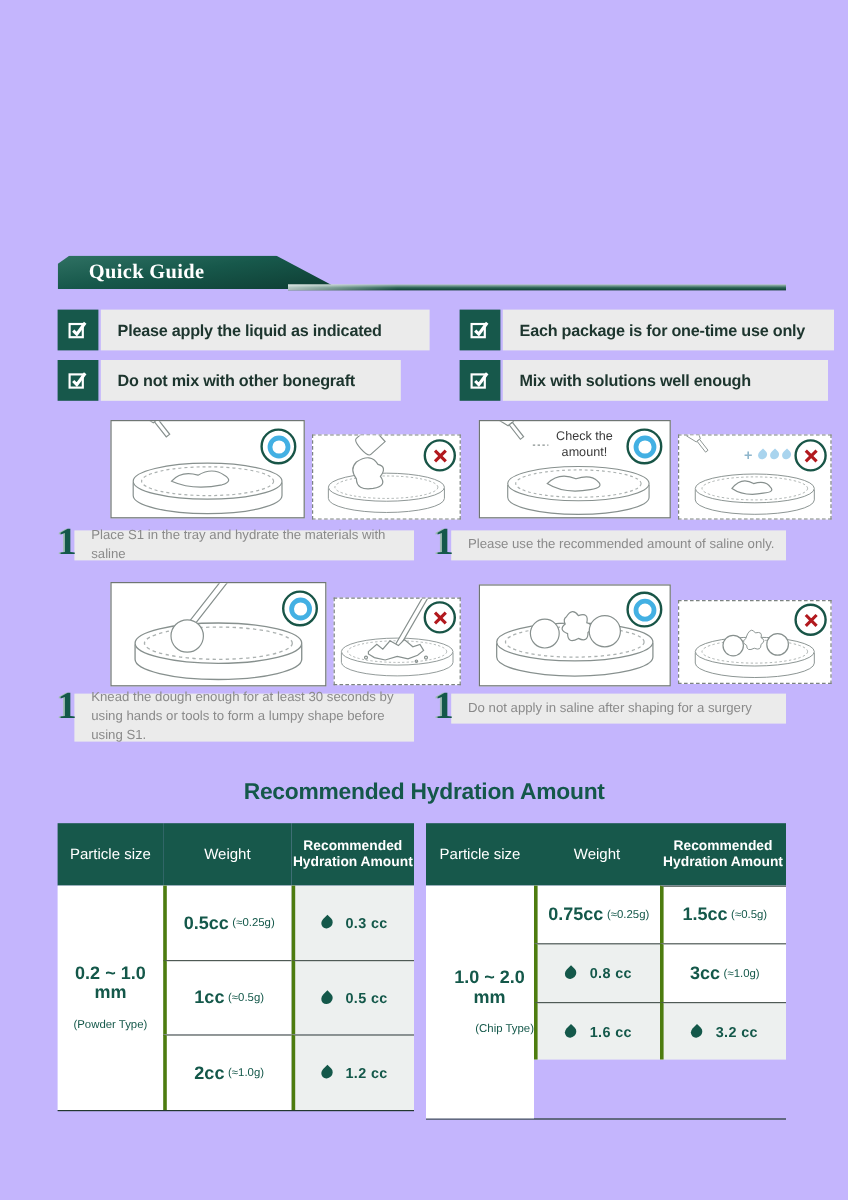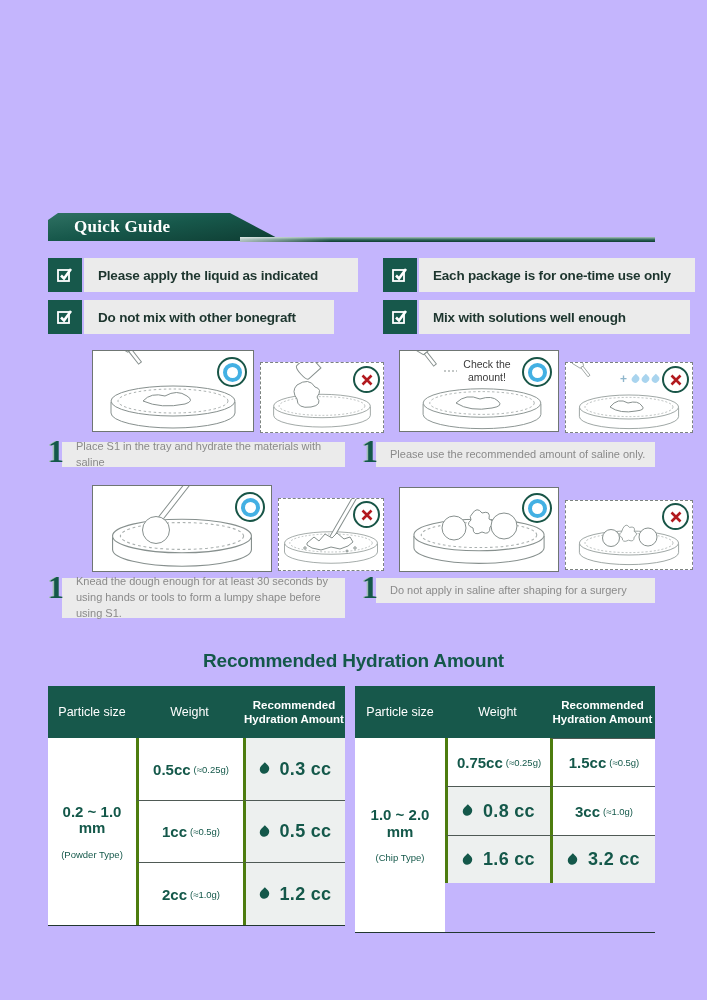--- a/index.html
+++ b/index.html
@@ -57,29 +57,29 @@
   #t1{left:48px;top:686px;width:297px;grid-template-columns:88px 107px 102px;
       grid-template-rows:52px 62px 62px 63px;}
   #t2{left:355px;top:686px;width:300px;grid-template-columns:90px 105px 105px;
       grid-template-rows:52px 48px 49px 48px 49px;}
   .th{background:#17584b;color:#fff;display:flex;align-items:center;justify-content:center;
       text-align:center;font-size:12.5px;}
   .th.bold{font-weight:bold;font-size:11.5px;line-height:1.25;}
   .td{display:flex;align-items:center;justify-content:center;background:#fff;}
   .td-part{grid-column:1;flex-direction:column;background:#fff;}
   #t1 .td-part{grid-row:2 / span 3;}
-  #t2 .td-part{grid-row:2 / span 4;}
+  #t2 .td-part{grid-row:2 / span 4;align-items:flex-end;}
   .psize{font-size:15px;font-weight:bold;color:#14584a;text-align:center;line-height:1.1;width:74px;}
   .ptype{font-size:9.5px;color:#14584a;margin-top:12px;}
   .td-w,.td-a{border-left:3px solid #4d7c0f;}
   .td-a{background:#edf0ef;}
   .rsep{border-top:1px solid #4f5a55;}
   .wv{font-size:15px;font-weight:bold;color:#14584a;}
   .wn{font-size:9.5px;color:#14584a;margin-left:3px;}
-  .av{font-size:18px;font-weight:bold;color:#14584a;letter-spacing:.3px;}
+  .av{font-size:12px;font-weight:bold;color:#14584a;letter-spacing:.3px;}
   .dropi{width:9px;height:10px;background:#14584a;border-radius:0 50% 50% 50%;
     transform:rotate(45deg);display:inline-block;margin-right:11px;}
 </style>
 </head>
 <body>
 
 <svg width="0" height="0" style="position:absolute" aria-hidden="true">
   <defs>
     <g id="g-dish">
       <path d="M-62,1 v11 a62,15 0 0 0 124,0 v-11" fill="#fff"></path>

